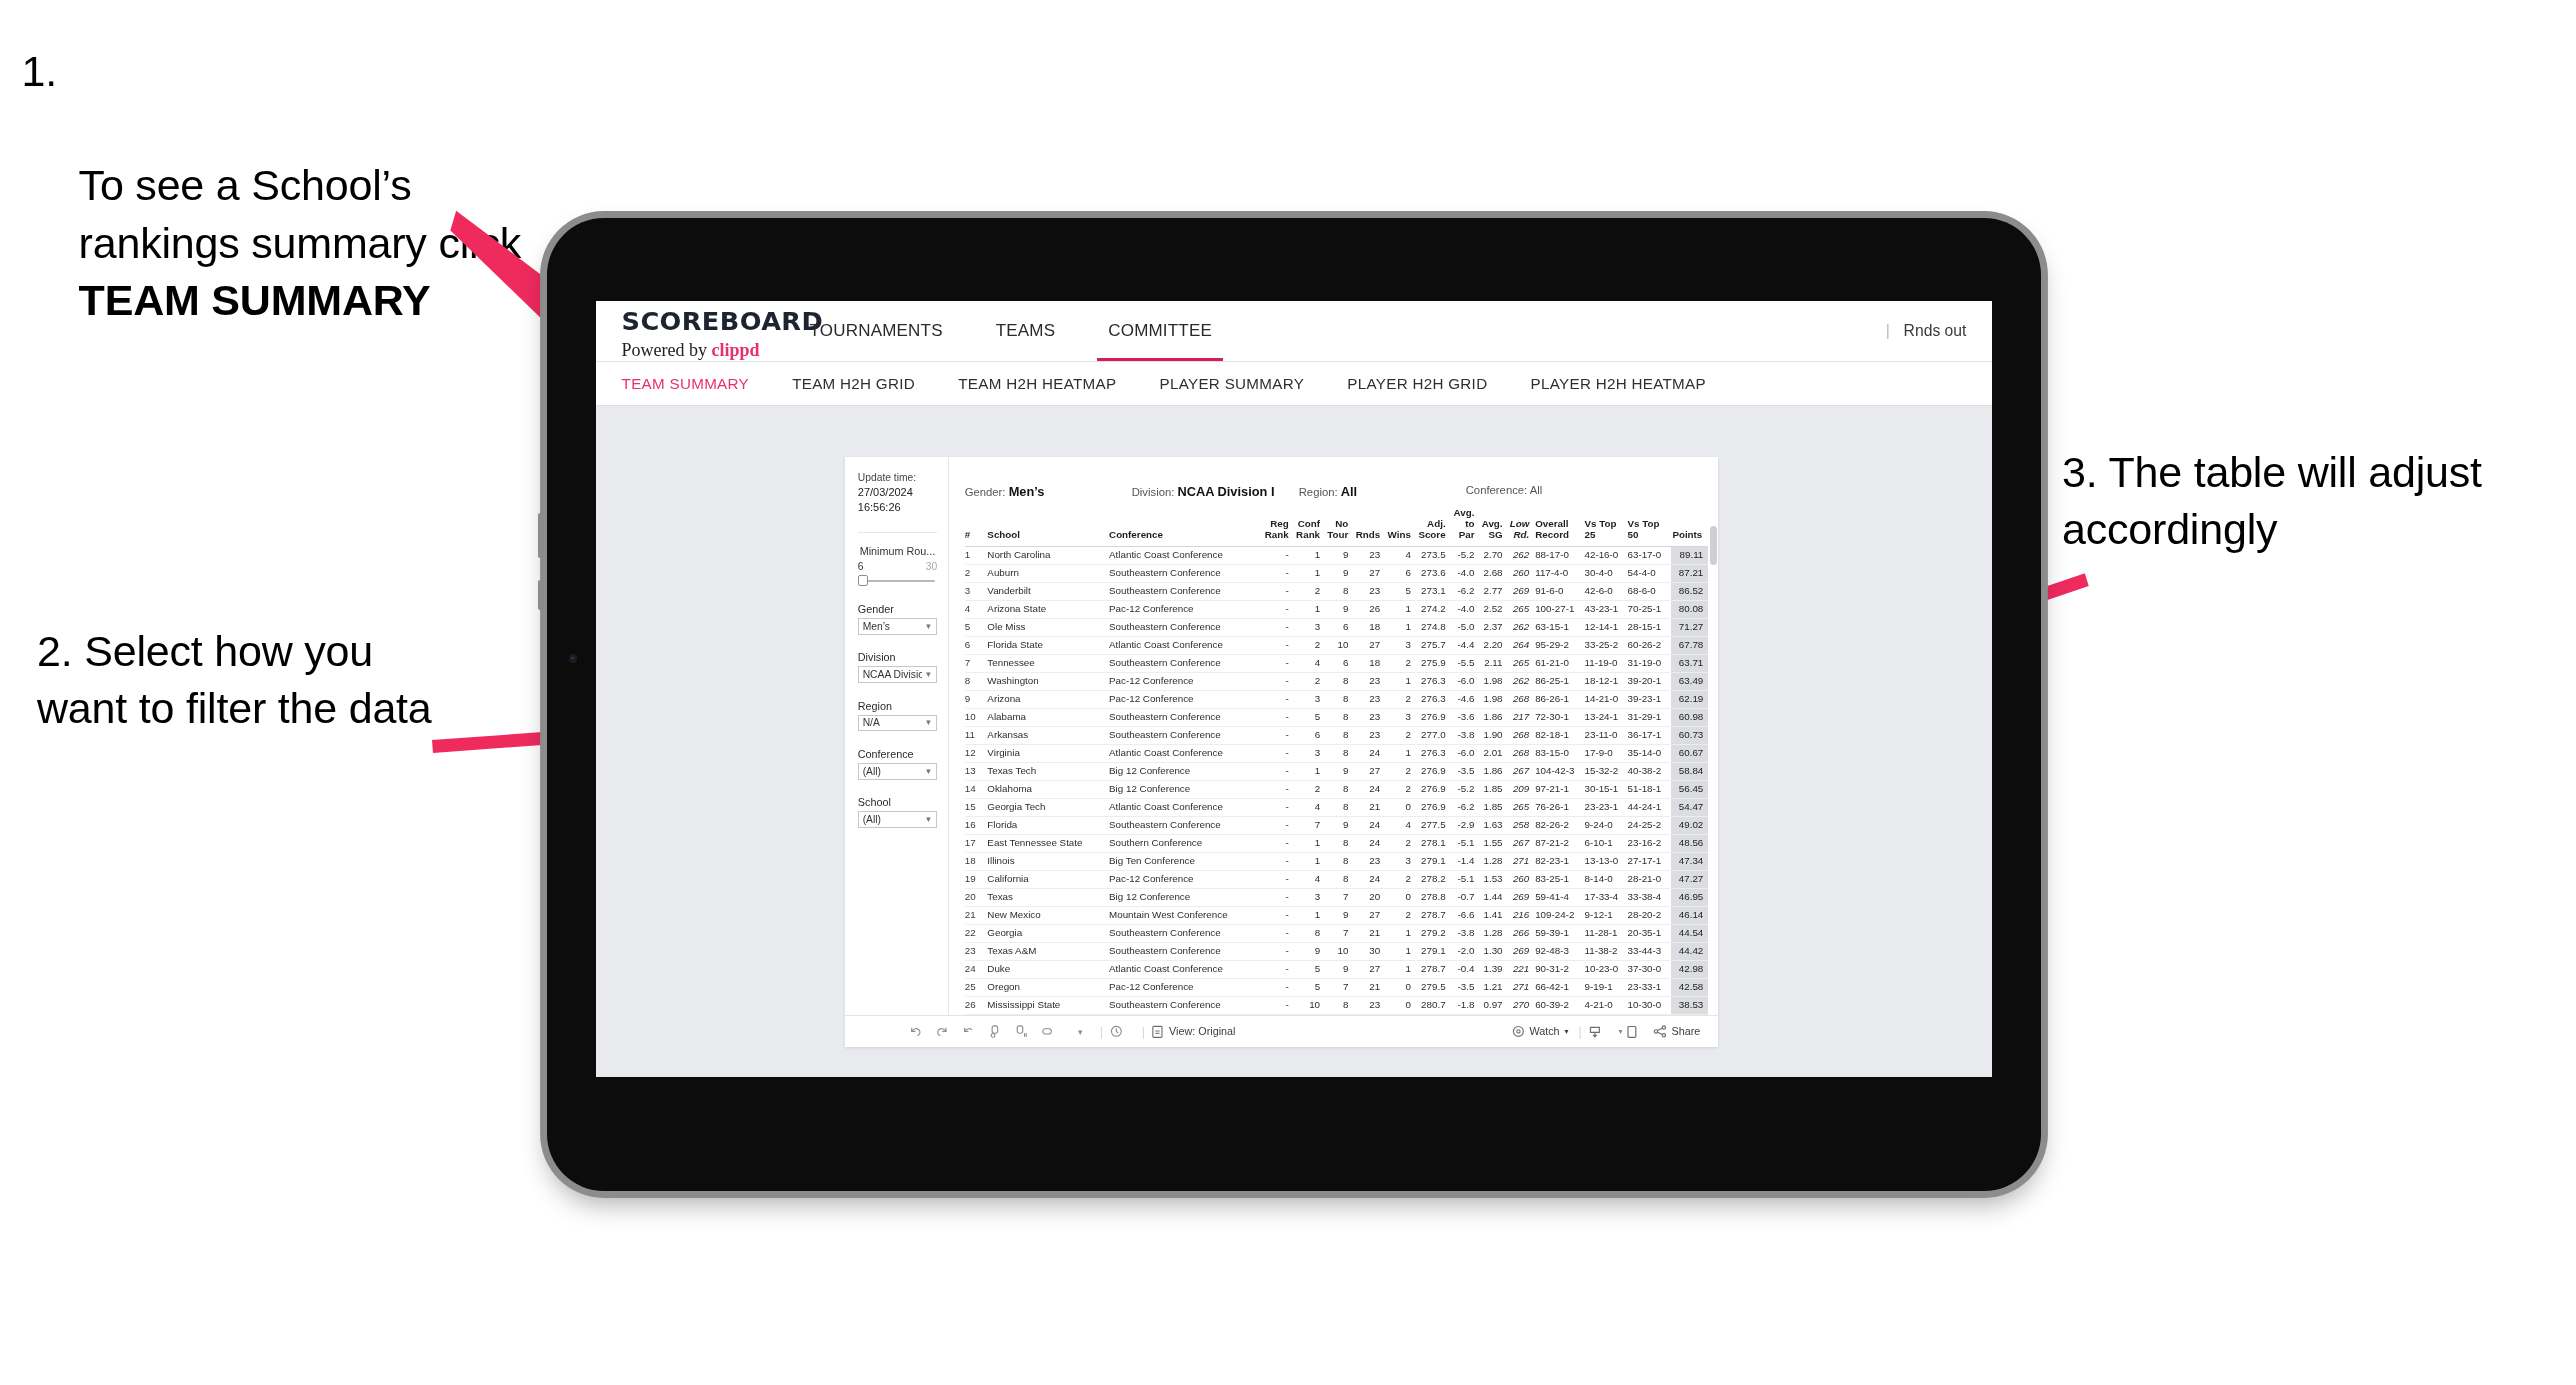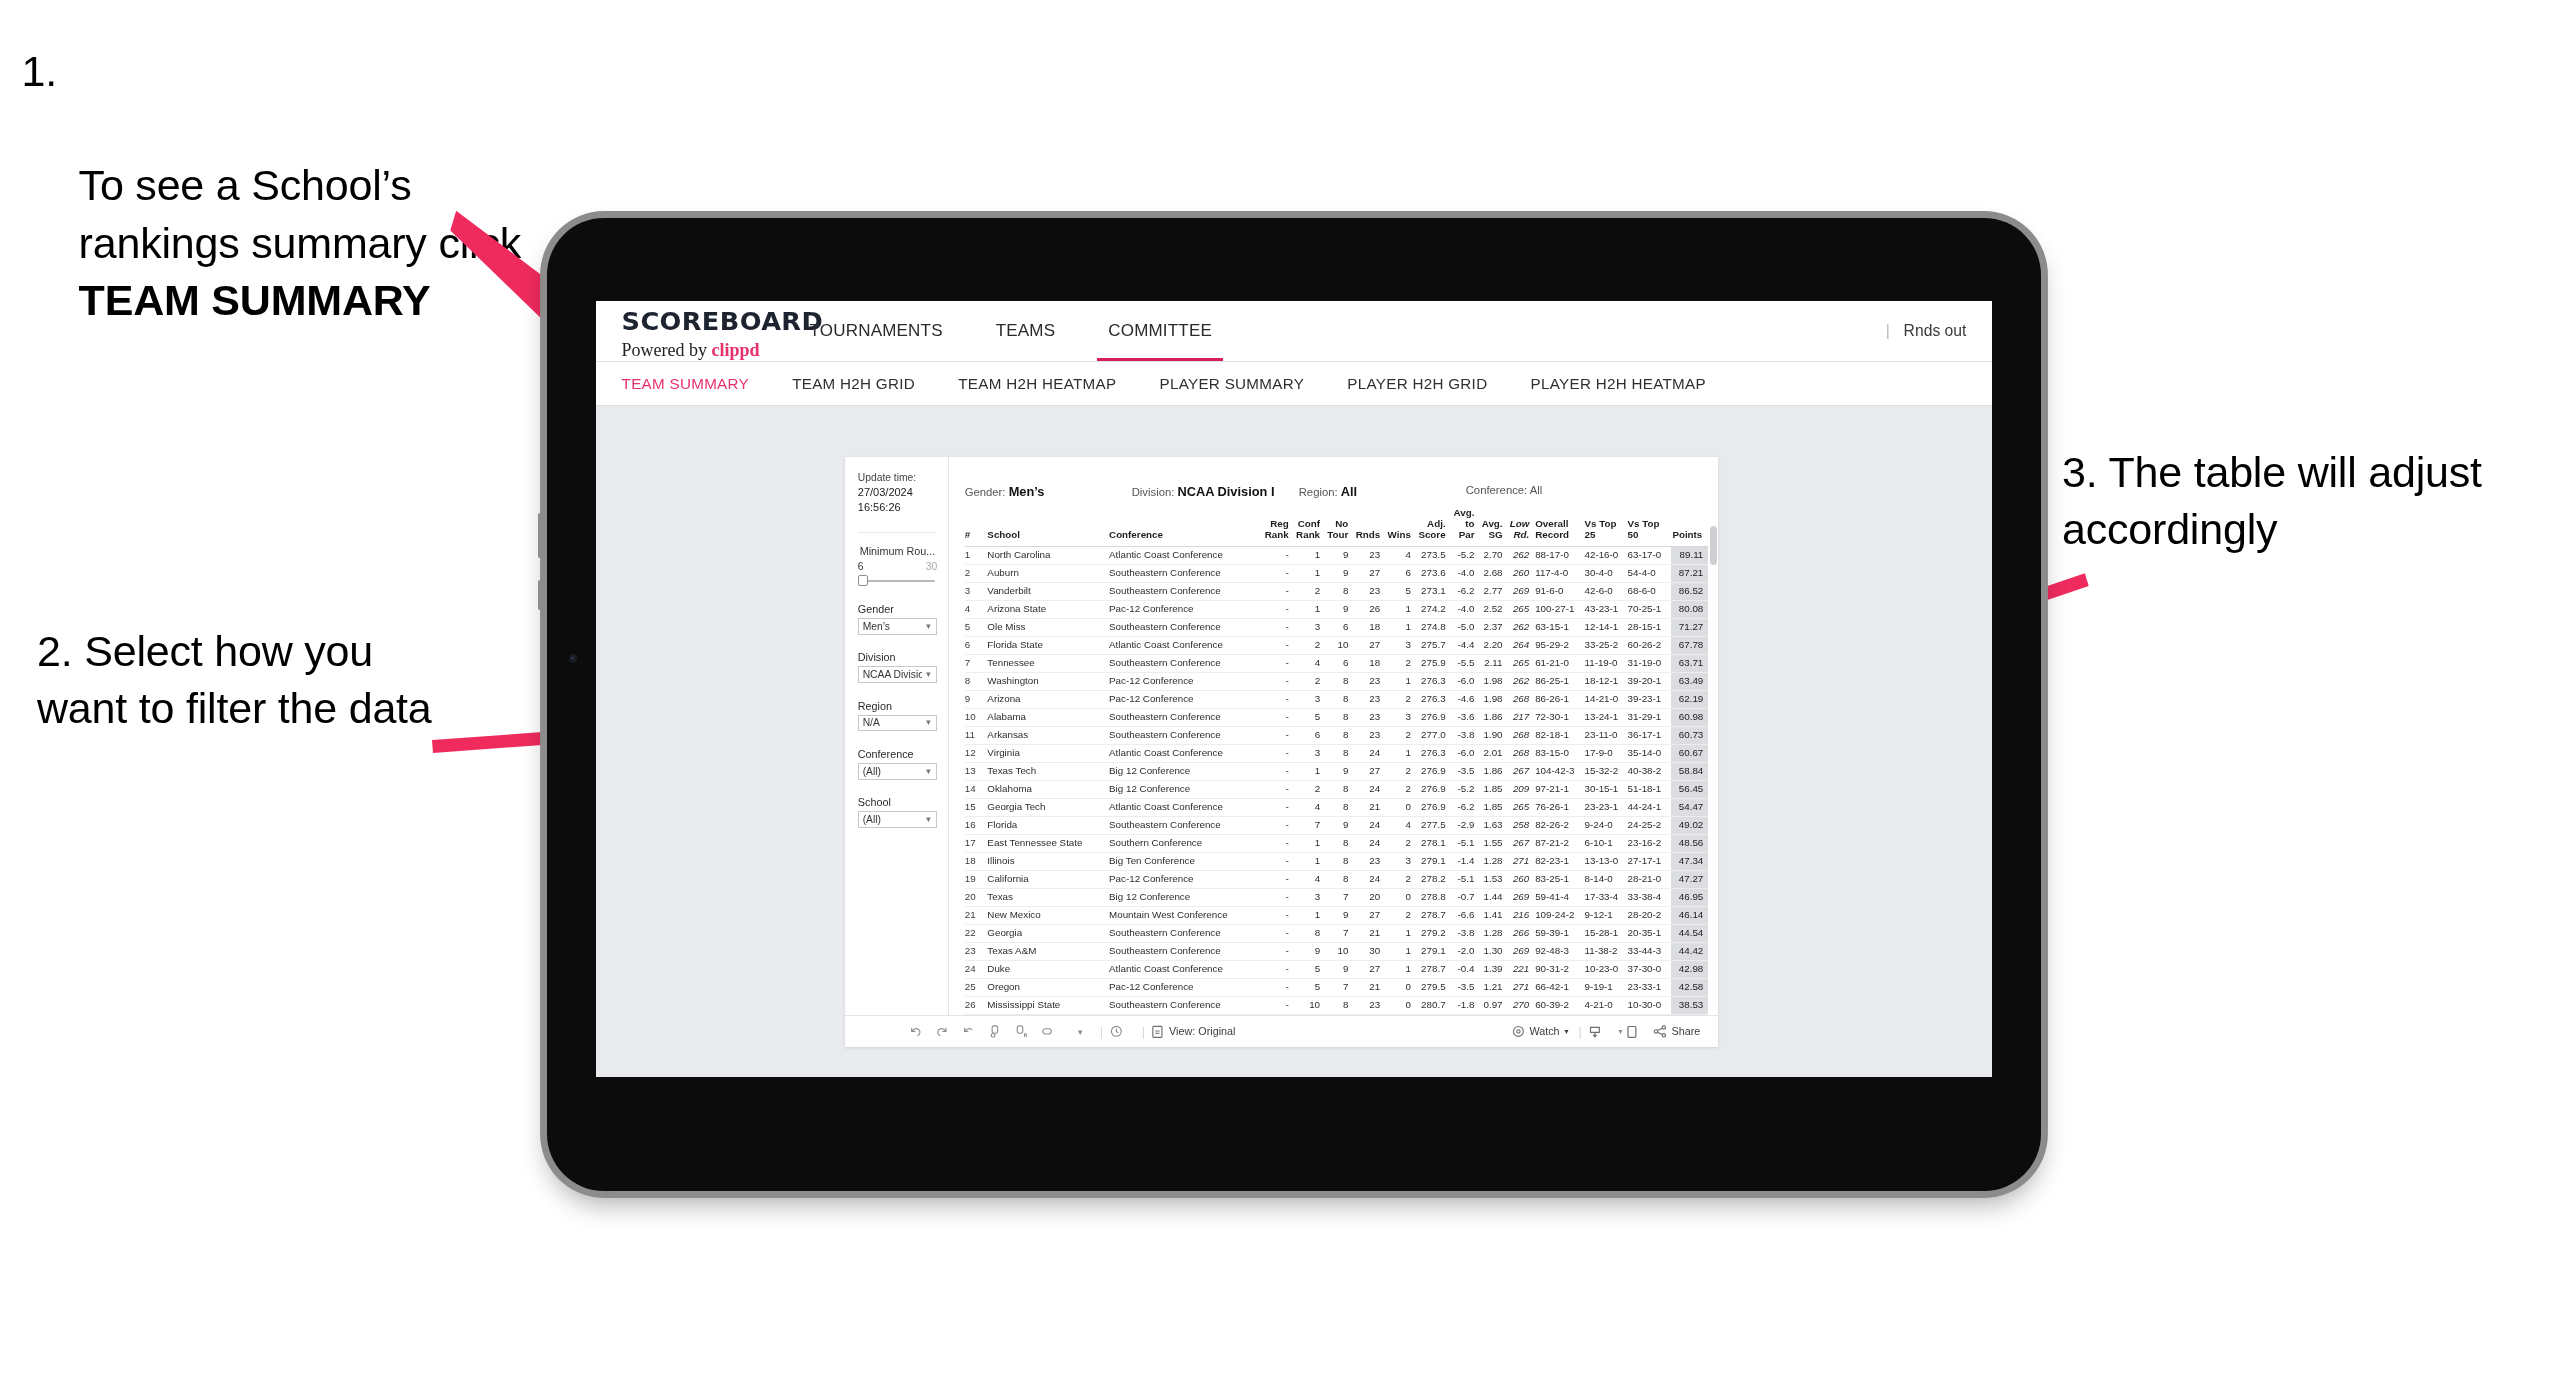--- a/index.html
+++ b/index.html
@@ -741,21 +741,21 @@
                         <td class="c-reg num">-</td>
                         <td class="c-conr num">8</td>
                         <td class="c-notour num">7</td>
                         <td class="c-rnds num">21</td>
                         <td class="c-wins num">1</td>
                         <td class="c-adj num">279.2</td>
                         <td class="c-atp num">-3.8</td>
                         <td class="c-asg num">1.28</td>
                         <td class="c-low num">266</td>
                         <td class="c-ovr">59-39-1</td>
-                        <td class="c-t25">15-28-1</td>
+                        <td class="c-t25">11-28-1</td>
                         <td class="c-t50">20-35-1</td>
                         <td class="c-pts num pts">44.54</td>
                       </tr>
                       <tr>
                         <td class="rank">23</td>
                         <td class="c-school">Texas A&amp;M</td>
                         <td class="c-conf">Southeastern Conference</td>
                         <td class="c-reg num">-</td>
                         <td class="c-conr num">9</td>
                         <td class="c-notour num">10</td>

